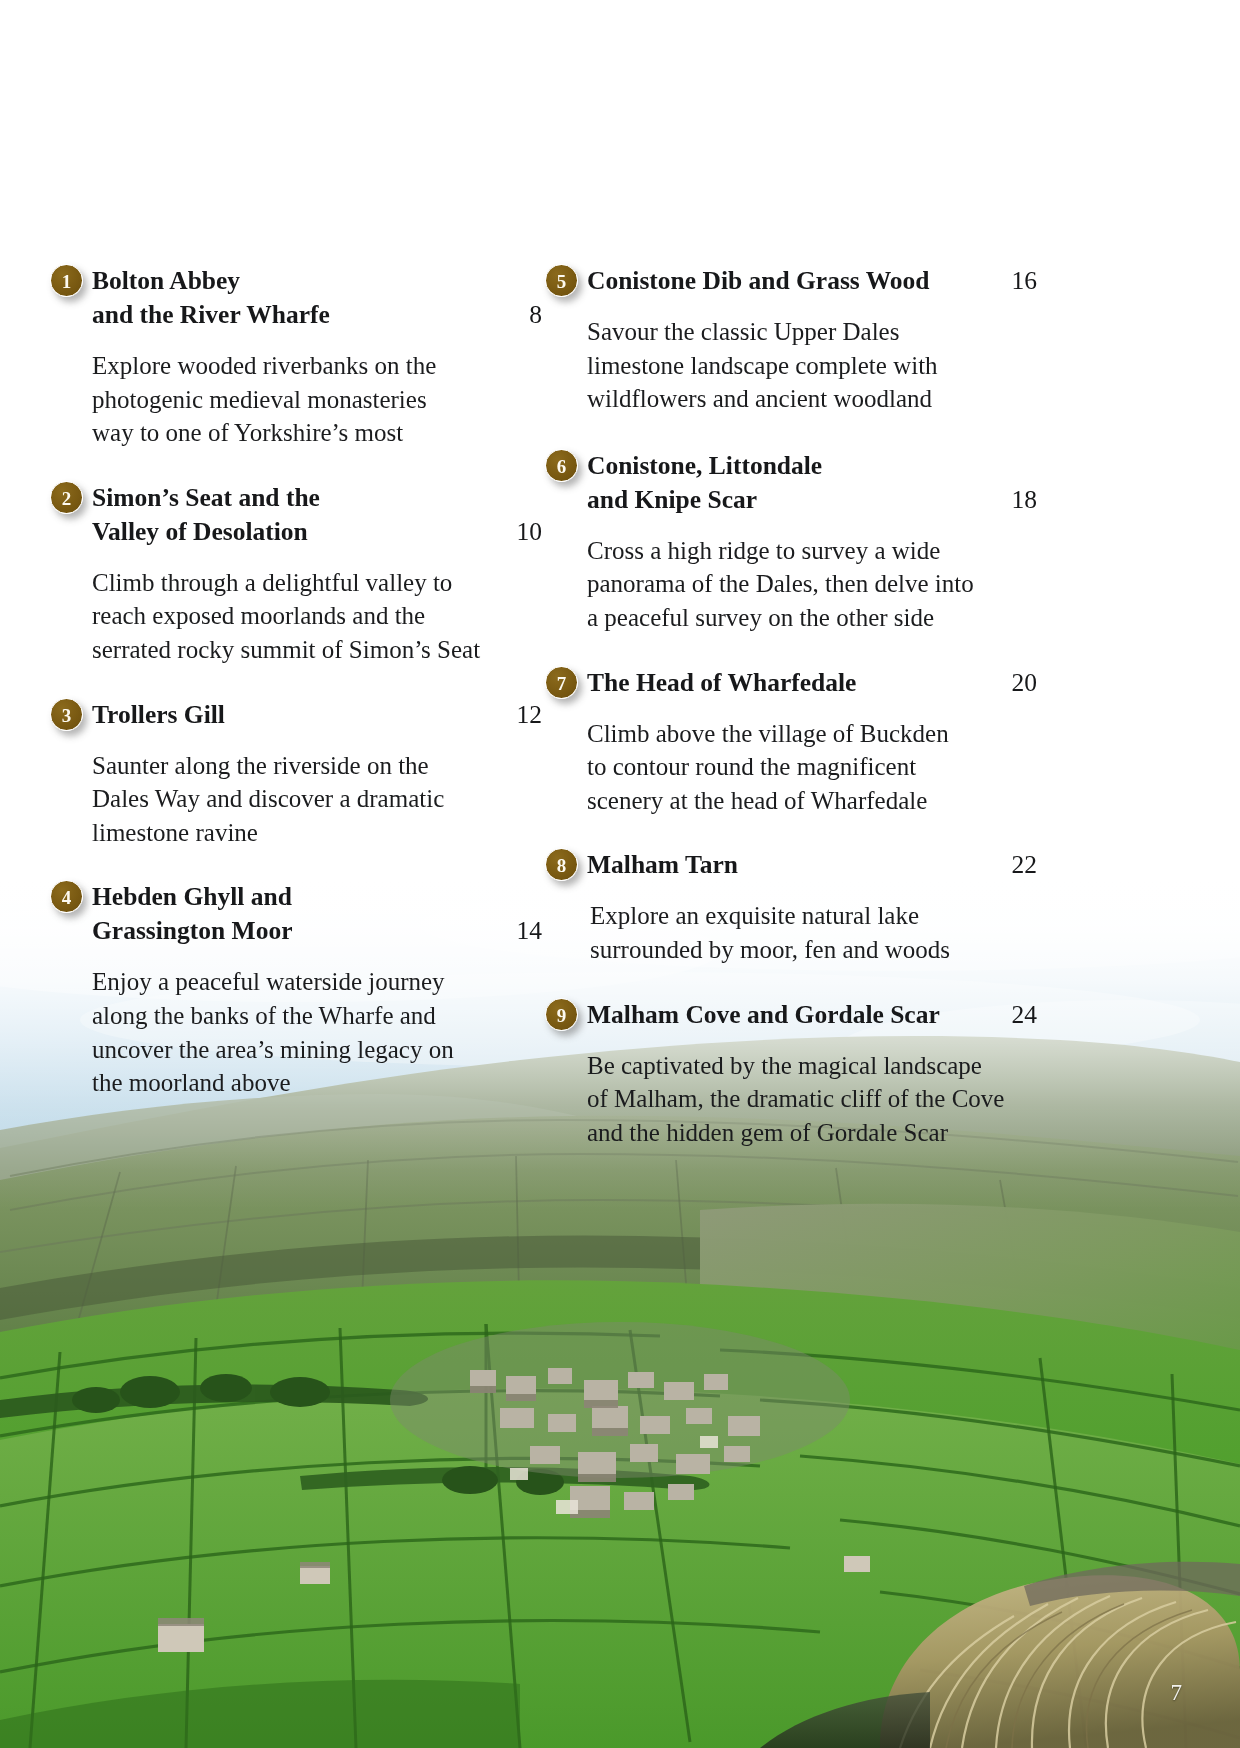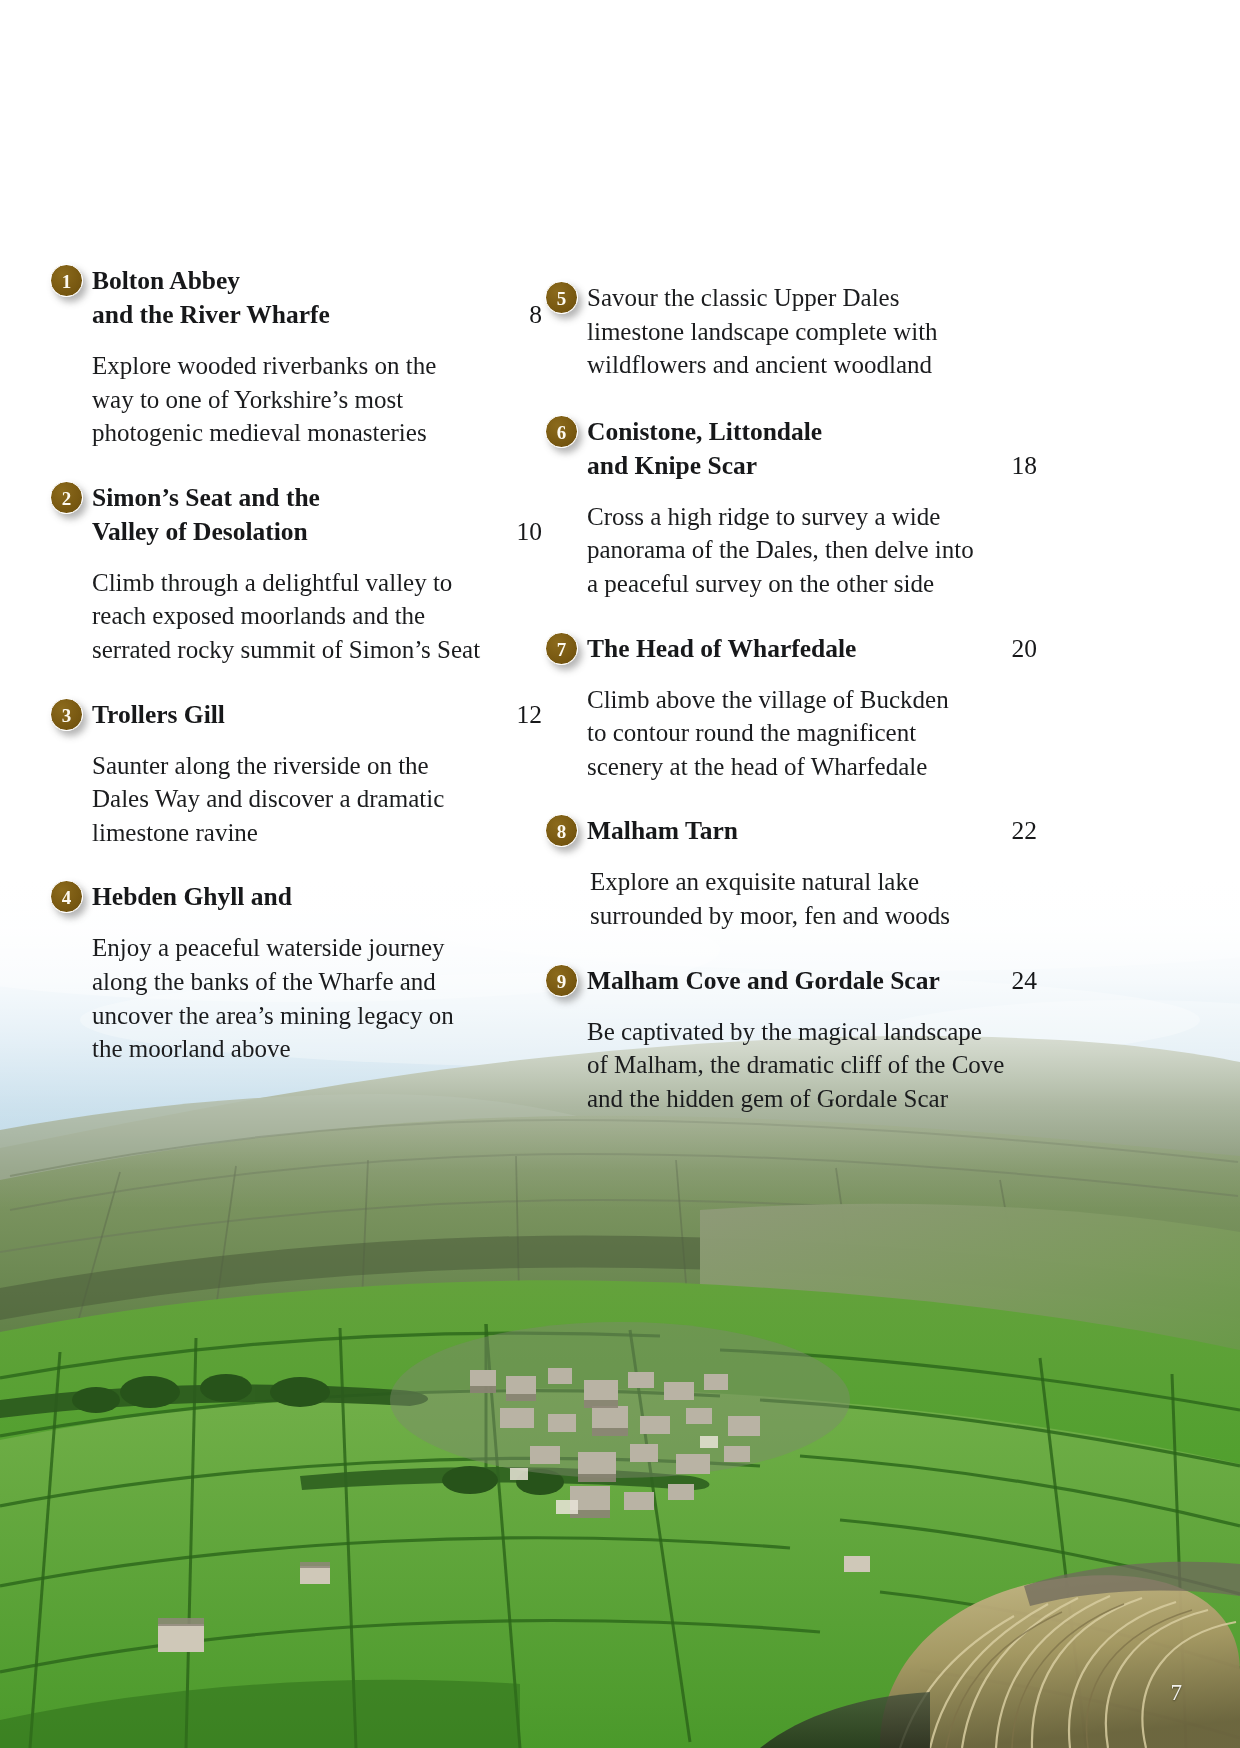--- a/index.html
+++ b/index.html
@@ -343,22 +343,22 @@
       <div class="titleline">
         <span class="tl-text">Bolton Abbey</span>
       </div>
       <div class="titleline">
         <span class="tl-text">and the River Wharfe</span>
         <span class="tl-gap"></span>
         <span class="tl-page">8</span>
       </div>
       <div class="desc">
         <div>Explore wooded riverbanks on the</div>
+        <div>photogenic medieval monasteries</div>
         <div>way to one of Yorkshire’s most</div>
-        <div>photogenic medieval monasteries</div>
       </div>
     </div>
 
     <div class="entry" style="margin-bottom:31px;">
       <span class="badge">2</span>
       <div class="titleline">
         <span class="tl-text">Simon’s Seat and the</span>
       </div>
       <div class="titleline">
         <span class="tl-text">Valley of Desolation</span>
@@ -383,35 +383,45 @@
         <div>Saunter along the riverside on the</div>
         <div>Dales Way and discover a dramatic</div>
         <div>limestone ravine</div>
       </div>
     </div>
 
     <div class="entry">
       <span class="badge">4</span>
       <div class="titleline">
         <span class="tl-text">Hebden Ghyll and</span>
+      </div>
+      <div class="titleline">
+        <span class="tl-text">Grassington Moor</span>
+        <span class="tl-gap"></span>
+        <span class="tl-page">14</span>
       </div>
       <div class="desc">
         <div>Enjoy a peaceful waterside journey</div>
         <div>along the banks of the Wharfe and</div>
         <div>uncover the area’s mining legacy on</div>
         <div>the moorland above</div>
       </div>
     </div>
 
   </div>
 
   <div class="column" id="col-right">
 
     <div class="entry" style="margin-bottom:33px;">
       <span class="badge">5</span>
+      <div class="titleline">
+        <span class="tl-text">Conistone Dib and Grass Wood</span>
+        <span class="tl-gap"></span>
+        <span class="tl-page">16</span>
+      </div>
       <div class="desc">
         <div>Savour the classic Upper Dales</div>
         <div>limestone landscape complete with</div>
         <div>wildflowers and ancient woodland</div>
       </div>
     </div>
 
     <div class="entry" style="margin-bottom:31px;">
       <span class="badge">6</span>
       <div class="titleline">

